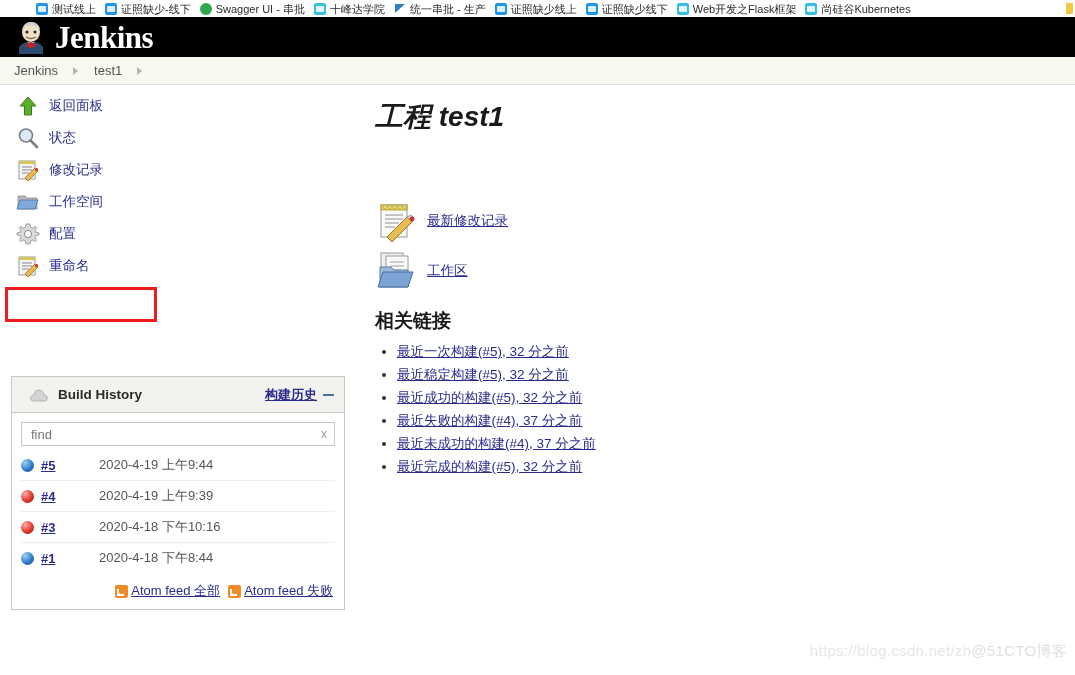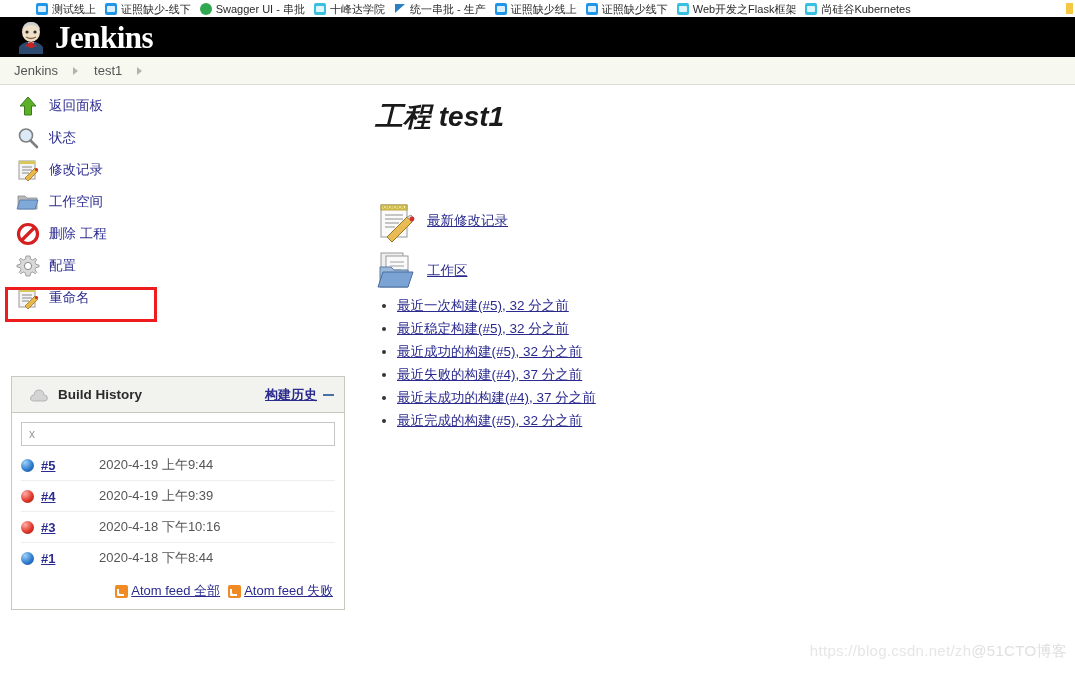--- a/index.html
+++ b/index.html
@@ -485,29 +485,20 @@
       <span class="side-ico">
         <svg width="24" height="24" viewBox="0 0 24 24">
           <path d="M2 6 L9 6 L11 8 L21 8 L21 19 L2 19 Z" fill="#b9b9b9" stroke="#8a8a8a" stroke-width="0.8"></path>
           <path d="M4 10 L22 10 L19 19 L1 19 Z" fill="#7fa9d8" stroke="#4d77a8" stroke-width="0.8"></path>
         </svg>
       </span>
       <span class="side-label">工作空间</span>
     </div>
 
 
-    <div class="side-item">
-      <span class="side-ico">
-        <svg width="24" height="24" viewBox="0 0 24 24">
-          <circle cx="12" cy="12" r="9.5" fill="#ffffff" stroke="#d42020" stroke-width="3.2"></circle>
-          <line x1="5.5" y1="18.5" x2="18.5" y2="5.5" stroke="#d42020" stroke-width="3.2"></line>
-        </svg>
-      </span>
-      <span class="side-label">删除 工程</span>
-    </div>
 
     <div class="side-item highlight">
       <span class="side-ico">
         <svg width="24" height="24" viewBox="0 0 24 24">
           <path d="M12 2 L14 2 L14.6 5 L16.8 6 L19.3 4.3 L20.7 5.7 L19 8.2 L20 10.4 L23 11 L23 13 L20 13.6 L19 15.8 L20.7 18.3 L19.3 19.7 L16.8 18 L14.6 19 L14 22 L12 22 L10 22 L9.4 19 L7.2 18 L4.7 19.7 L3.3 18.3 L5 15.8 L4 13.6 L1 13 L1 11 L4 10.4 L5 8.2 L3.3 5.7 L4.7 4.3 L7.2 6 L9.4 5 L10 2 Z" fill="#d9d9d9" stroke="#9a9a9a" stroke-width="0.9"></path>
           <circle cx="12" cy="12" r="3.6" fill="#ffffff" stroke="#8a8a8a" stroke-width="1"></circle>
         </svg>
       </span>
       <span class="side-label">配置</span>
     </div>
@@ -539,20 +530,21 @@
       </span>
       <span class="bh-title">Build History</span>
       <span class="bh-right">
         <a class="bh-link" href="#">构建历史</a>
         <span class="bh-minus"></span>
       </span>
     </div>
 
     <div class="bh-body">
       <div class="bh-find">
+        <input type="text" placeholder="find" style="">
         <span class="xbtn">x</span>
       </div>
 
       <div class="bh-rows">
         <div class="bh-row">
           <span class="ball blue"></span>
           <a class="bh-num" href="#">#5</a>
           <span class="bh-date">2020-4-19 上午9:44</span>
         </div>
         <div class="bh-row">
@@ -615,20 +607,21 @@
             <line x1="15" y1="17" x2="29" y2="17" stroke="#b0b0b0" stroke-width="1.2"></line>
             <line x1="15" y1="21" x2="26" y2="21" stroke="#b0b0b0" stroke-width="1.2"></line>
             <path d="M5 18 L16 18 L19 21 L33 21 L33 38 L5 38 Z" fill="#9db9d9" stroke="#5a7da8" stroke-width="1"></path>
             <path d="M8 23 L38 23 L33 38 L3 38 Z" fill="#7ba3d4" stroke="#4a6fa0" stroke-width="1"></path>
           </svg>
         </span>
         <a class="ql-link" href="#">工作区</a>
       </div>
     </div>
 
+    <h2 class="section-title">相关链接</h2>
 
     <ul class="rel-links">
       <li>
         <a href="#">最近一次构建(#5)</a><span class="suffix">, 32 分之前</span>
       </li>
       <li>
         <a href="#">最近稳定构建(#5)</a><span class="suffix">, 32 分之前</span>
       </li>
       <li>
         <a href="#">最近成功的构建(#5)</a><span class="suffix">, 32 分之前</span>

